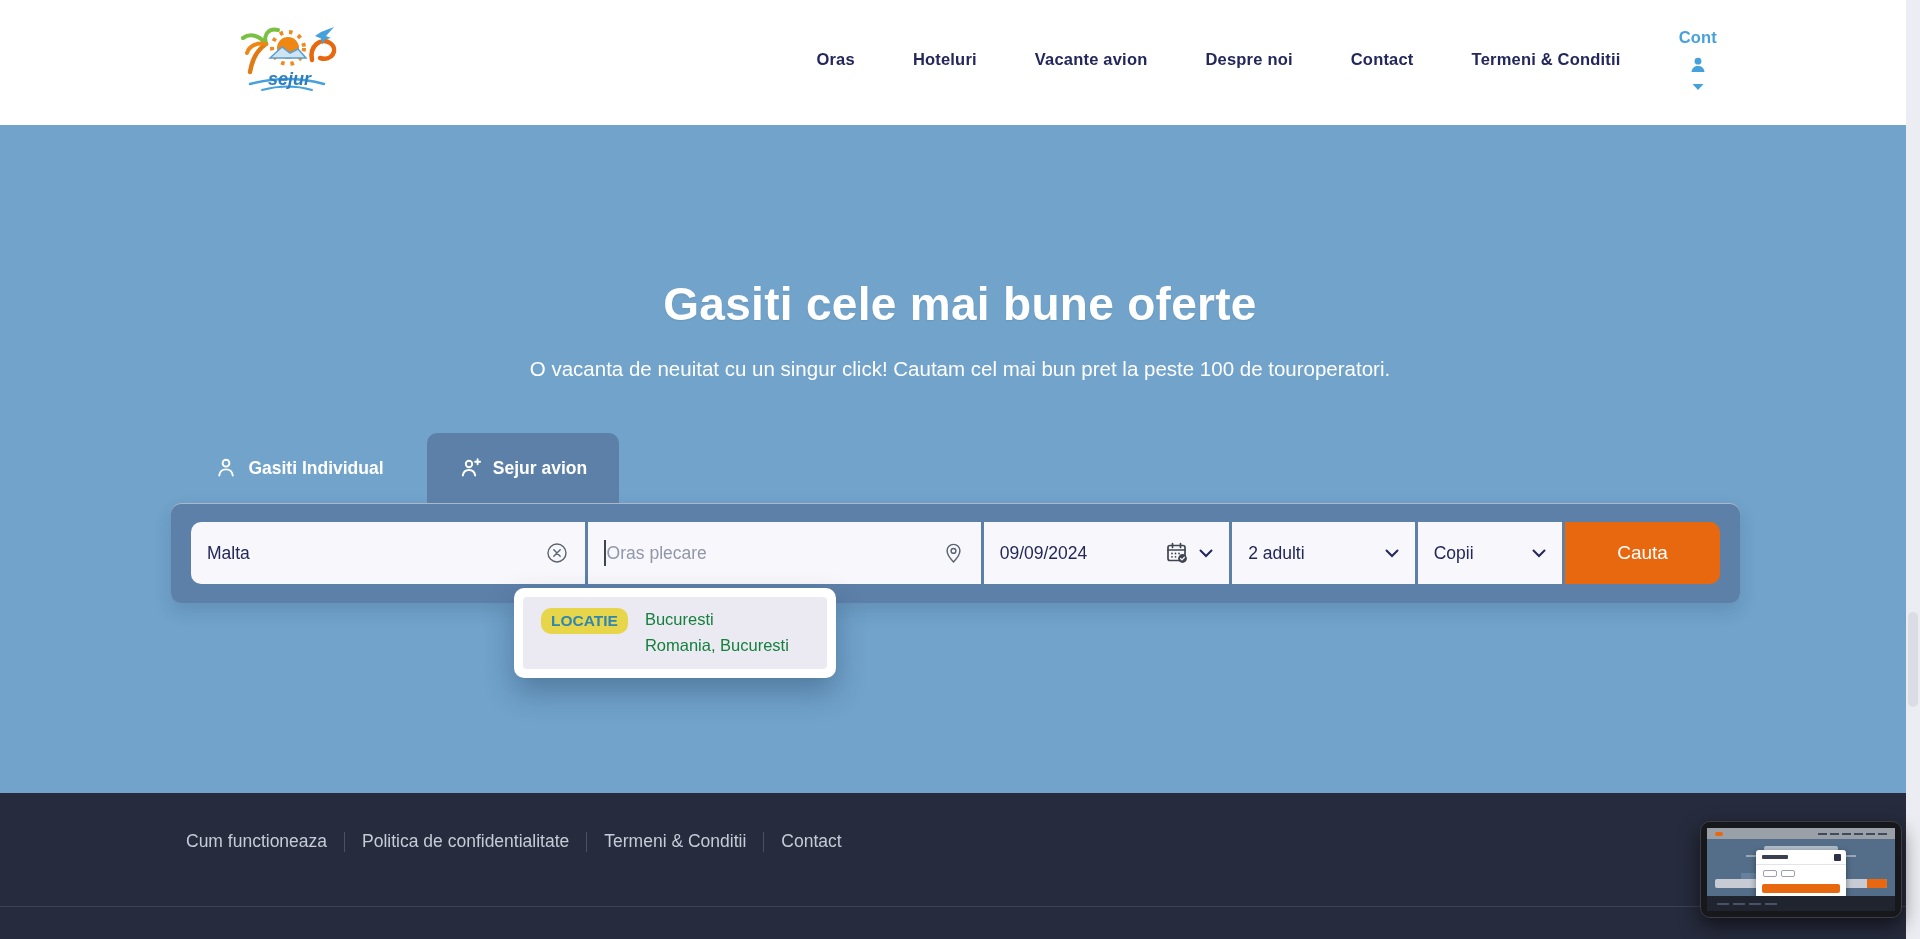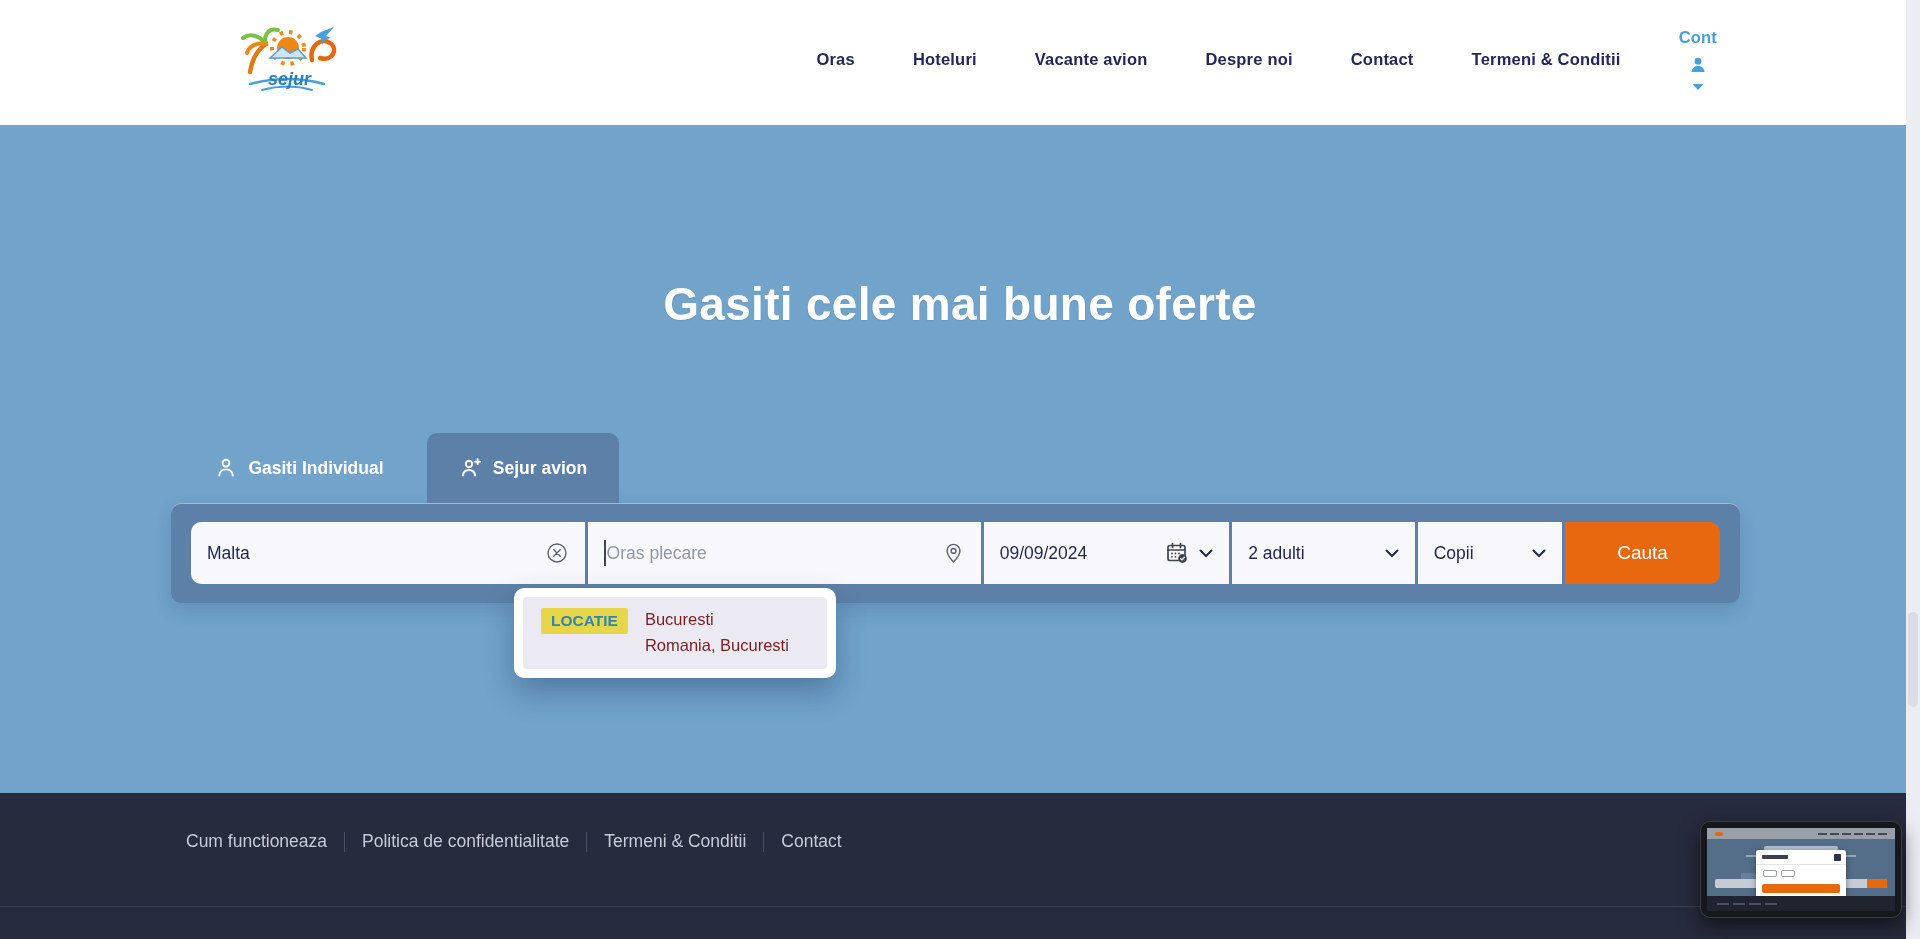--- a/index.html
+++ b/index.html
@@ -37,22 +37,22 @@
   .field input { border:none; outline:none; background:transparent; width:100%; font:inherit; color:#232759; padding:0; }
   .field input::placeholder { color:#9097a8; }
   .caret { width:2px; height:26px; background:#41454f; margin-right:1px; flex:0 0 auto; }
   .icon-gap { margin-left:10px; flex:0 0 auto; display:flex; align-items:center; }
   .btn-cauta { flex:0 0 155px; height:62px; border:none; background:#e8680f; color:#fff; font-size:19px; font-family:inherit; border-radius:0 10px 10px 0; cursor:pointer; }
 
   
   .suggest { position:absolute; left:514px; top:588px; width:322px; background:#fff; border-radius:10px; padding:9px;
     box-shadow:0 14px 30px rgba(10,30,60,.30); z-index:6; }
   .suggest-row { background:#ebeaf2; border-radius:4px; padding:9px 12px 11px 18px; display:flex; gap:17px; cursor:pointer; }
-  .badge { background:#e7d64a; color:#2f86b3; font-weight:bold; font-size:15.5px; padding:4px 10px; border-radius:2px; height:fit-content; margin-top:2px;text-align:center; }
-  .sg-lines { color:#7f1d1d; font-size:16.5px; line-height:26px; }
+  .badge { background:#e7d64a; color:#2f86b3; font-weight:bold; font-size:15.5px; padding:4px 10px; border-radius:10px; height:fit-content; margin-top:2px;text-align:center; }
+  .sg-lines { color:#15803d; font-size:16.5px; line-height:26px; }
 
   
   .footer { position:absolute; left:0; top:793px; width:1920px; height:146px; background:#262b3d; }
   .footer-links { display:flex; align-items:center; padding:38px 16px 0 186px; }
   .footer-links a { color:#c6cbd7; text-decoration:none; font-size:17.5px; padding:0 17px; cursor:pointer; }
   .footer-links a:first-child { padding-left:0; }
   .f-div { width:1px; height:20px; background:#4a5065; }
   .footer-rule { position:absolute; left:0; top:113px; width:100%; height:1px; background:#3b4257; }
 
   
@@ -123,20 +123,21 @@
       </svg>
       <svg width="12" height="8" viewBox="0 0 12 8">
         <path d="M0.5 1 L6 7 L11.5 1 Z" fill="#45a1dc"></path>
       </svg>
     </a>
   </nav>
 </div>
 
 <div class="hero">
   <h1 class="hero-title">Gasiti cele mai bune oferte</h1>
+  <p class="hero-sub">O vacanta de neuitat cu un singur click! Cautam cel mai bun pret la peste 100 de touroperatori.</p>
 </div>
 
 <div class="booking">
   <div class="tabs">
     <div class="tab tab-individual">
       <svg width="24" height="24" viewBox="0 0 24 24">
         <circle cx="12" cy="7.2" r="3.4" fill="none" stroke="#fff" stroke-width="1.9"></circle>
         <path d="M5.2 19.5 C5.8 15.4 8.4 13.4 12 13.4 s6.2 2 6.8 6.1" fill="none" stroke="#fff" stroke-width="1.9" stroke-linecap="round"></path>
       </svg>
       <span>Gasiti Individual</span>

